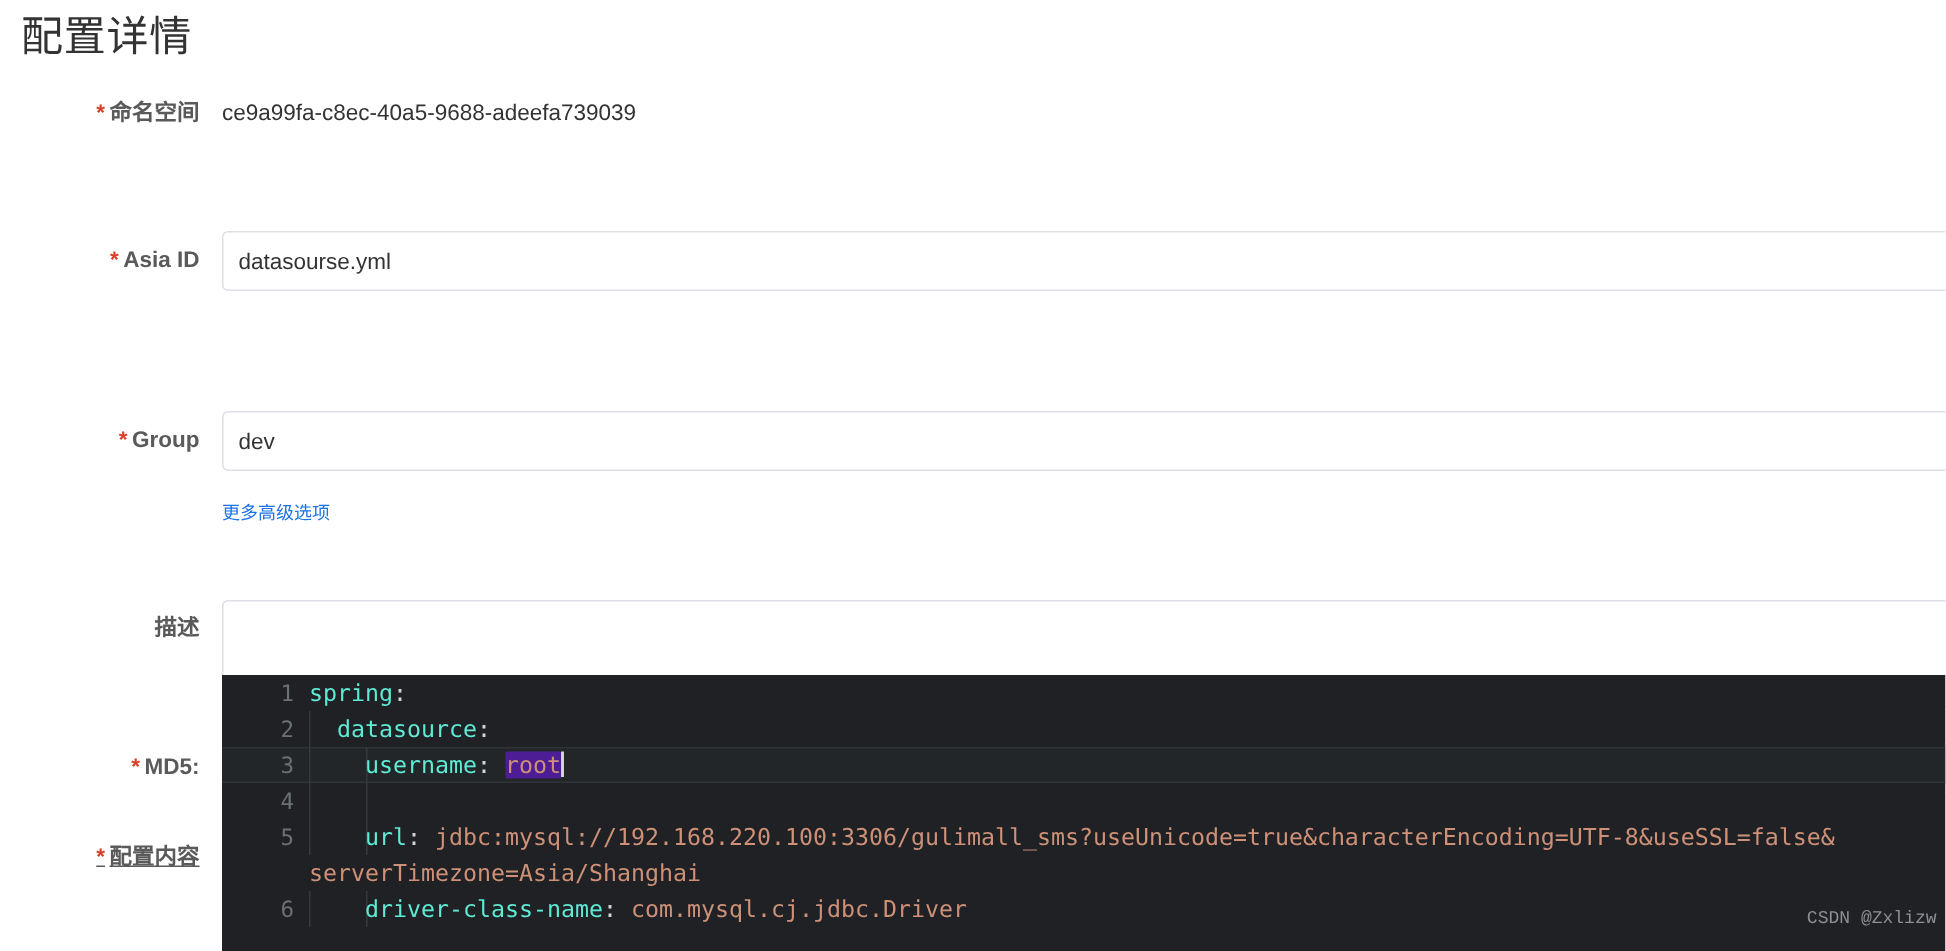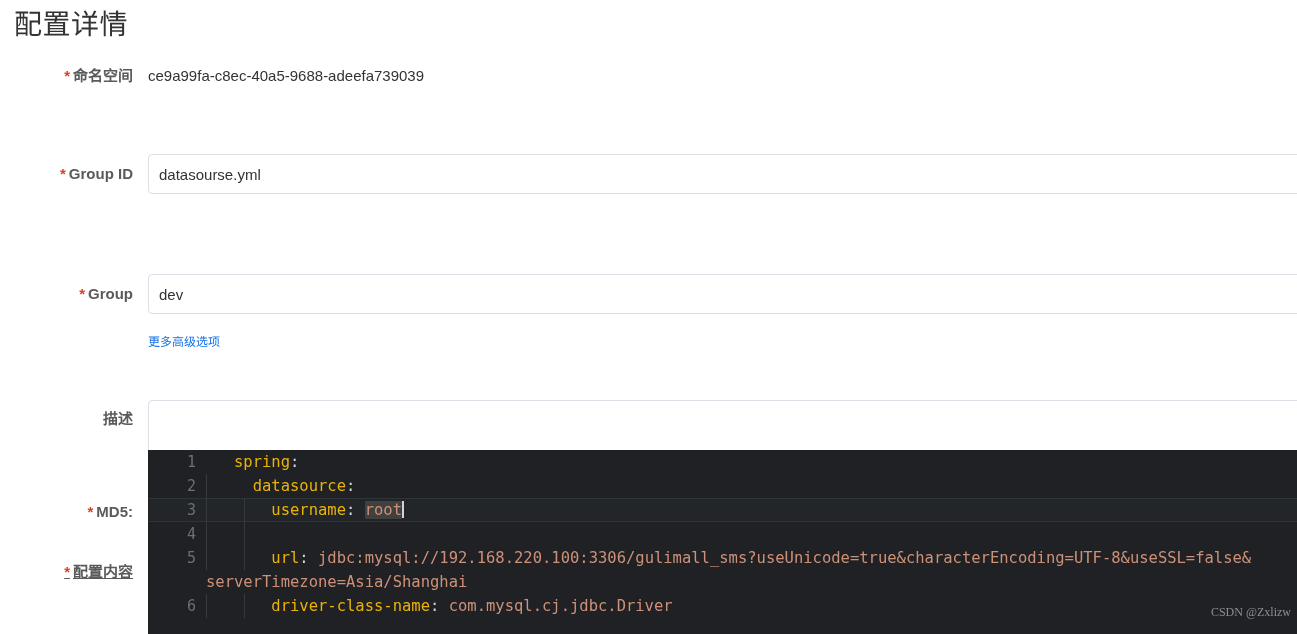--- a/index.html
+++ b/index.html
@@ -161,44 +161,44 @@
   .guide {
     position: absolute;
     top: 0;
     width: 1px;
     height: 100%;
     background: #36393d;
   }
   .g1 { left: 58px; }
   .g2 { left: 96px; }
 
-  .k  { color: #eab308; margin-left: 28px; }   
+  .k  { color: #5eead4; }   
   .p  { color: #d4d4d4; }   
   .v  { color: #ce9178; }   
   .sel {
-    background: #404040;
+    background: #4c1d95;
     border-radius: 1px;
   }
   .caret {
     display: inline-block;
     width: 2px;
     height: 17px;
     background: #cfd2d6;
     vertical-align: -3px;
     margin-left: 0;
   }
 
   
   .watermark {
     position: absolute;
     right: 6px;
     bottom: 10px;
     font-size: 12px;
     color: #8d9094;
-    font-family: Liberation Serif, serif;
+    font-family: Liberation Mono, monospace;
     white-space: nowrap;
   }
 </style>
 </head>
 <body>
 
 <div class="page-title">配置详情</div>
 
 <div class="form">
 
@@ -206,21 +206,21 @@
     <div class="form-label" style="top:10px;">
       <span class="req">*</span><span>命名空间</span>
     </div>
     <div class="form-control" style="top:10px;">
       <div class="static-value">ce9a99fa-c8ec-40a5-9688-adeefa739039</div>
     </div>
   </div>
 
   <div class="form-row" style="height:60px;">
     <div class="form-label" style="top:68px;">
-      <span class="req">*</span><span>Group ID</span>
+      <span class="req">*</span><span>Asia ID</span>
     </div>
     <div class="form-control" style="top:58px;">
       <input class="text-input" type="text" value="datasourse.yml" style="">
     </div>
   </div>
 
   <div class="form-row">
     <div class="form-label" style="top:128px;">
       <span class="req">*</span><span>Group</span>
     </div>

